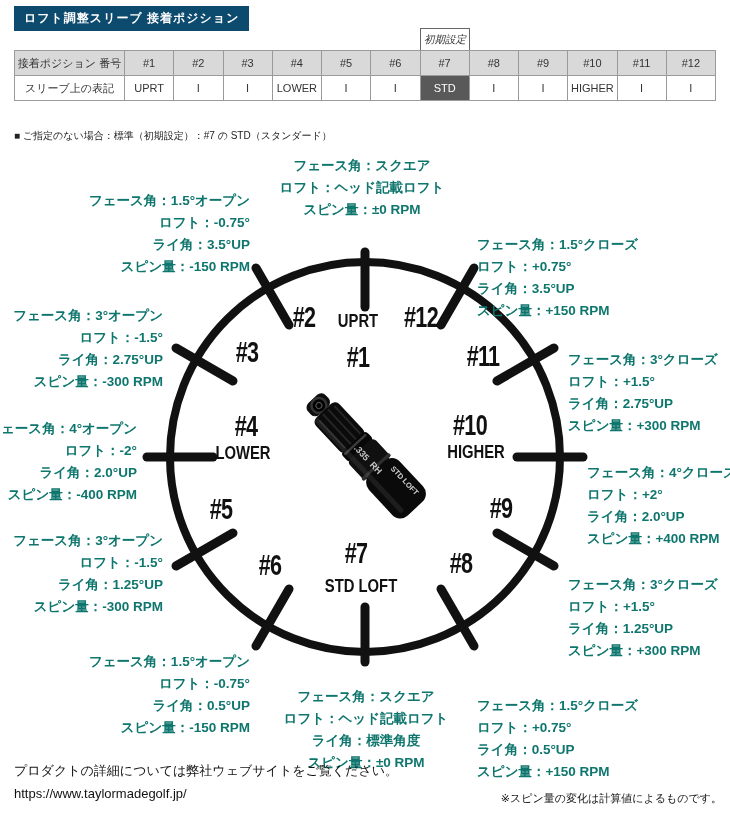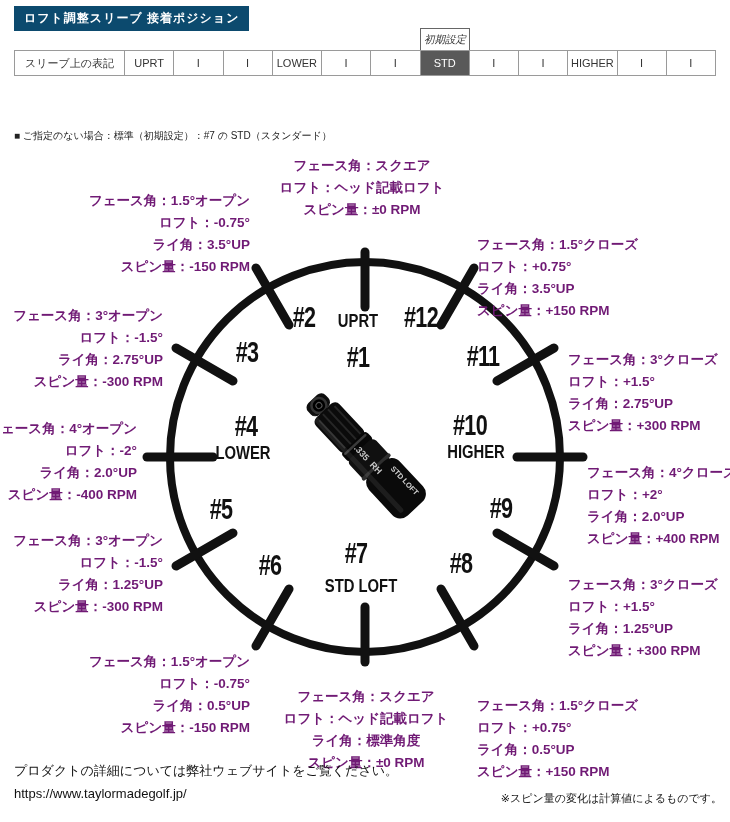--- a/index.html
+++ b/index.html
@@ -33,21 +33,21 @@
   
   .pos{
     position:absolute;font-weight:bold;font-size:30px;letter-spacing:-1px;color:#111;
     transform:translate(-50%,-50%) scaleX(.72);white-space:nowrap;
   }
   .sub{
     position:absolute;font-weight:bold;font-size:19px;color:#111;
     transform:translate(-50%,-50%) scaleX(.78);white-space:nowrap;letter-spacing:0;
   }
   
-  .ann{position:absolute;font-size:13.5px;line-height:22px;font-weight:bold;color:#701a75;white-space:nowrap;}
+  .ann{position:absolute;font-size:13.5px;line-height:22px;font-weight:bold;color:#0f766e;white-space:nowrap;}
   .ann.r{text-align:right;}
   .ann.c{text-align:center;transform:translateX(-50%);}
   .ann.l{text-align:left;margin-top:44px;}
   
   .footer-1{position:absolute;left:14px;top:762px;font-size:13px;color:#111;}
   .footer-url{position:absolute;left:14px;top:786px;font-size:13px;color:#111;}
   .footer-note{position:absolute;right:8px;top:791px;font-size:11px;color:#111;}
 </style>
 </head>
 <body>
@@ -66,20 +66,35 @@
       <col>
       <col>
       <col>
       <col>
       <col>
       <col>
       <col>
       <col>
     </colgroup>
   <tbody>
+      <tr class="head">
+    <th>接着ポジション 番号</th>
+    <td>#1</td>
+    <td>#2</td>
+    <td>#3</td>
+    <td>#4</td>
+    <td>#5</td>
+    <td>#6</td>
+    <td>#7</td>
+    <td>#8</td>
+    <td>#9</td>
+    <td>#10</td>
+    <td>#11</td>
+    <td>#12</td>
+  </tr>
   <tr>
     <th>スリーブ上の表記</th>
     <td>UPRT</td>
     <td>I</td>
     <td>I</td>
     <td>LOWER</td>
     <td>I</td>
     <td>I</td>
     <td class="dark">STD</td>
     <td>I</td>

